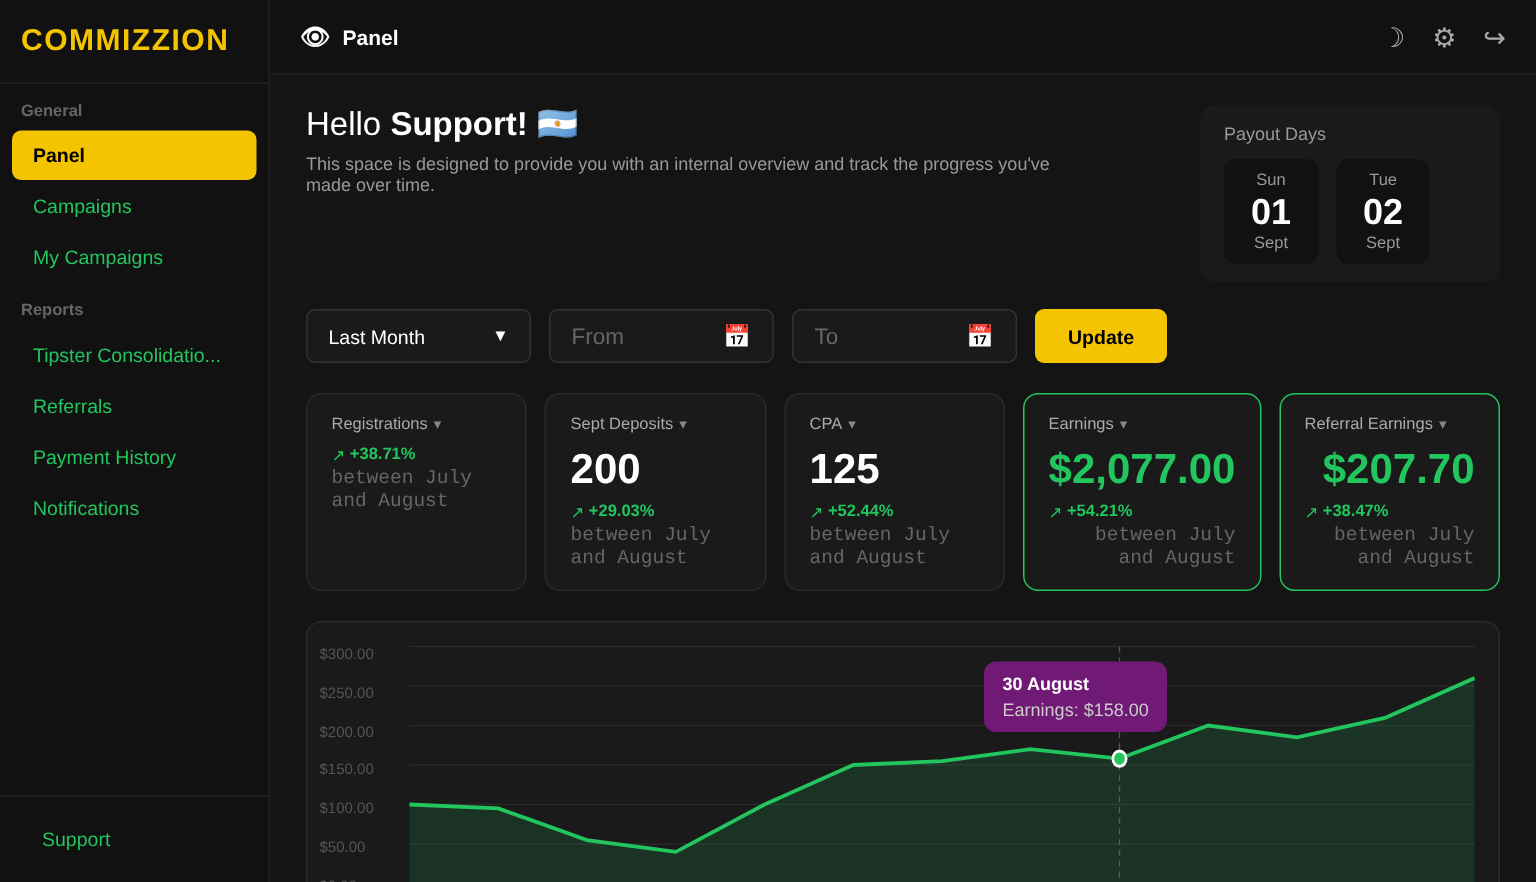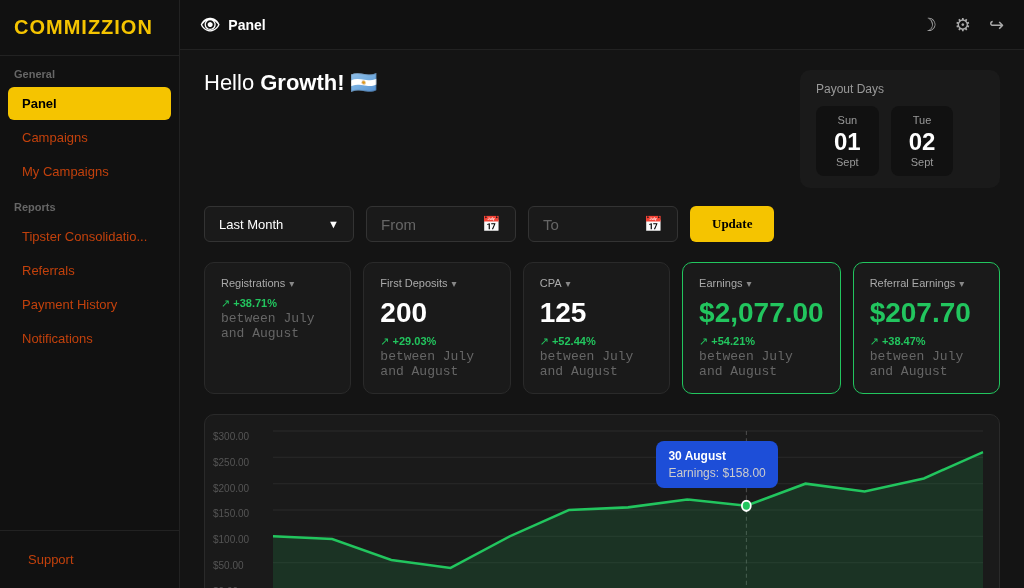--- a/index.html
+++ b/index.html
@@ -4,21 +4,21 @@
   <style>
     * { box-sizing: border-box; margin: 0; padding: 0; }
     body { background: #0d0d0d; color: #fff; font-family: -apple-system, BlinkMacSystemFont, 'Segoe UI', sans-serif; height: 588px; width: 1024px; overflow: hidden; display: flex; flex-direction: column; }
 
     .app { display: flex; height: 100%; }
 
     
     .sidebar { width: 180px; min-width: 180px; background: #111; display: flex; flex-direction: column; padding: 0; border-right: 1px solid #222; }
     .logo { padding: 16px 14px; font-size: 20px; font-weight: 900; color: #f5c400; letter-spacing: 1px; border-bottom: 1px solid #222; }
     .sidebar-section-label { padding: 12px 14px 6px; font-size: 11px; color: #666; text-transform: none; font-weight: 600; }
-    .sidebar-item { padding: 9px 14px; font-size: 13px; color: #c2410c; cursor: pointer; border-radius: 6px; margin: 1px 8px; }
+    .sidebar-item { padding: 9px 14px; font-size: 13px; color: #22c55e; cursor: pointer; border-radius: 6px; margin: 1px 8px; }
     .sidebar-item.active { background: #f5c400; color: #000; font-weight: 700; border-radius: 6px; }
     .sidebar-bottom { margin-top: auto; padding: 12px 14px; border-top: 1px solid #222; }
     .sidebar-bottom .sidebar-item { margin: 0; }
 
     
     .main { flex: 1; display: flex; flex-direction: column; overflow: hidden; }
 
     
     .topbar { display: flex; align-items: center; justify-content: space-between; padding: 0 20px; height: 50px; border-bottom: 1px solid #222; background: #111; }
     .topbar-left { display: flex; align-items: center; gap: 8px; font-size: 14px; font-weight: 600; color: #fff; }
@@ -41,42 +41,42 @@
     .payout-day { background: #111; border-radius: 8px; padding: 8px 18px; text-align: center; }
     .payout-day-name { font-size: 11px; color: #999; margin-bottom: 4px; }
     .payout-day-num { font-size: 24px; font-weight: 700; color: #fff; line-height: 1; }
     .payout-day-month { font-size: 11px; color: #999; margin-top: 2px; }
 
     
     .filter-row { display: flex; gap: 12px; margin-bottom: 20px; }
     .filter-select { display: flex; align-items: center; justify-content: space-between; background: #1a1a1a; border: 1px solid #333; border-radius: 6px; padding: 8px 14px; font-size: 13px; color: #fff; cursor: pointer; min-width: 150px; gap: 30px; }
     .filter-input { display: flex; align-items: center; justify-content: space-between; background: #1a1a1a; border: 1px solid #333; border-radius: 6px; padding: 8px 14px; font-size: 13px; color: #666; cursor: pointer; min-width: 150px; gap: 30px; }
     .filter-input span { font-size: 15px; }
-    .btn-update { background: #f5c400; color: #000; font-weight: 700; font-size: 13px; border: none; border-radius: 6px; padding: 9px 22px; cursor: pointer; font-family: Liberation Serif, serif; }
+    .btn-update { background: #f5c400; color: #000; font-weight: 700; font-size: 13px; border: none; border-radius: 6px; padding: 9px 22px; cursor: pointer; }
 
     
     .stats-row { display: flex; gap: 12px; margin-bottom: 20px; }
     .stat-card { flex: 1; background: #1a1a1a; border-radius: 10px; padding: 14px 16px; border: 1px solid #2a2a2a; }
-    .stat-card.highlighted { border: 1.5px solid #22c55e; }
+    .stat-card.highlighted { border: 1.5px solid #22c55e; text-align: right; }
     .stat-card-header { display: flex; align-items: center; gap: 4px; font-size: 11px; color: #aaa; margin-bottom: 8px; }
     .stat-card-header span.chevron { font-size: 10px; color: #888; }
     .stat-value { font-size: 28px; font-weight: 800; color: #fff; margin-bottom: 6px; }
     .stat-value.green { color: #22c55e; }
     .stat-trend { font-size: 11px; color: #22c55e; display: flex; align-items: flex-start; gap: 3px; }
     .stat-trend-pct { font-weight: 700; }
     .stat-trend-sub { color: #666; font-size: 13px; margin-top: 1px; font-family: Liberation Mono, monospace; }
 
     
     .chart-container { background: #1a1a1a; border-radius: 10px; padding: 16px; border: 1px solid #2a2a2a; position: relative; height: 220px; }
     .chart-y-labels { position: absolute; left: 0; top: 16px; bottom: 36px; display: flex; flex-direction: column; justify-content: space-between; padding: 0 8px; }
     .chart-y-label { font-size: 10px; color: #555; }
     .chart-inner { margin-left: 52px; height: 100%; position: relative; }
 
     
-    .chart-tooltip { position: absolute; background: #1d4ed8; border-radius: 8px; padding: 8px 12px; font-size: 12px; z-index: 10; left: 54%; top: 10px; }
+    .chart-tooltip { position: absolute; background: #701a75; border-radius: 8px; padding: 8px 12px; font-size: 12px; z-index: 10; left: 54%; top: 10px; }
     .chart-tooltip-date { font-weight: 700; color: #fff; margin-bottom: 3px; }
     .chart-tooltip-val { color: #ccc; }
 
     svg.chart-svg { width: 100%; height: 100%; overflow: visible; }
   </style>
 </head>
 <body>
 
 <div class="app">
 
@@ -117,22 +117,23 @@
         <span class="topbar-icon">⚙</span>
         <span class="topbar-icon">↪</span>
       </div>
     </div>
 
     <div class="content">
 
       <div class="hello-row">
         <div class="hello-text">
           <h1>
-            <span>Hello </span><strong>Growth!</strong> <span>🇦🇷</span>
+            <span>Hello </span><strong>Support!</strong> <span>🇦🇷</span>
           </h1>
+          <p>This space is designed to provide you with an internal overview and track the progress you've made over time.</p>
         </div>
         <div class="payout-days">
           <div class="payout-days-title">Payout Days</div>
           <div class="payout-days-cols" id="payout-days-cols">
               <div class="payout-day">
                 <div class="payout-day-name">Sun</div>
       <div class="payout-day-num">01</div>
       <div class="payout-day-month">Sept</div>
               </div>
               <div class="payout-day">
@@ -167,21 +168,21 @@
         <span class="chevron">▾</span>
       </div>
       <div class="stat-trend">
         <span>↗</span>
         <span class="stat-trend-pct">+38.71%</span>
       </div>
       <div class="stat-trend-sub">between July and August</div>
     </div>
           <div class="stat-card">
       <div class="stat-card-header">
-        <span>First Deposits</span>
+        <span>Sept Deposits</span>
         <span class="chevron">▾</span>
       </div>
       <div class="stat-value">200</div>
       <div class="stat-trend">
         <span>↗</span>
         <span class="stat-trend-pct">+29.03%</span>
       </div>
       <div class="stat-trend-sub">between July and August</div>
     </div>
           <div class="stat-card">

